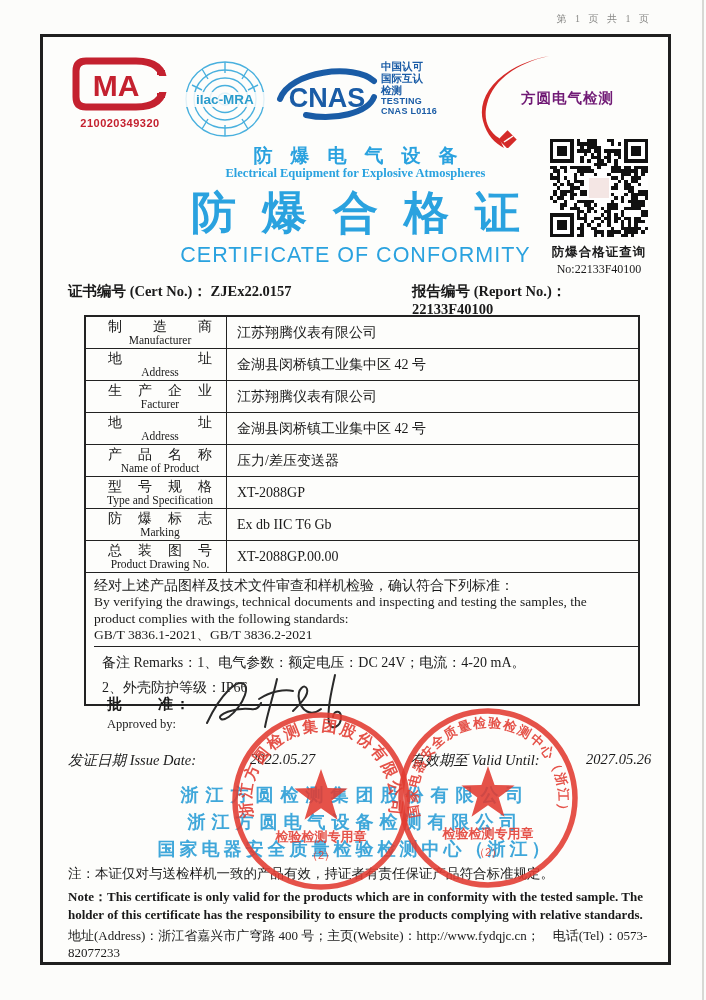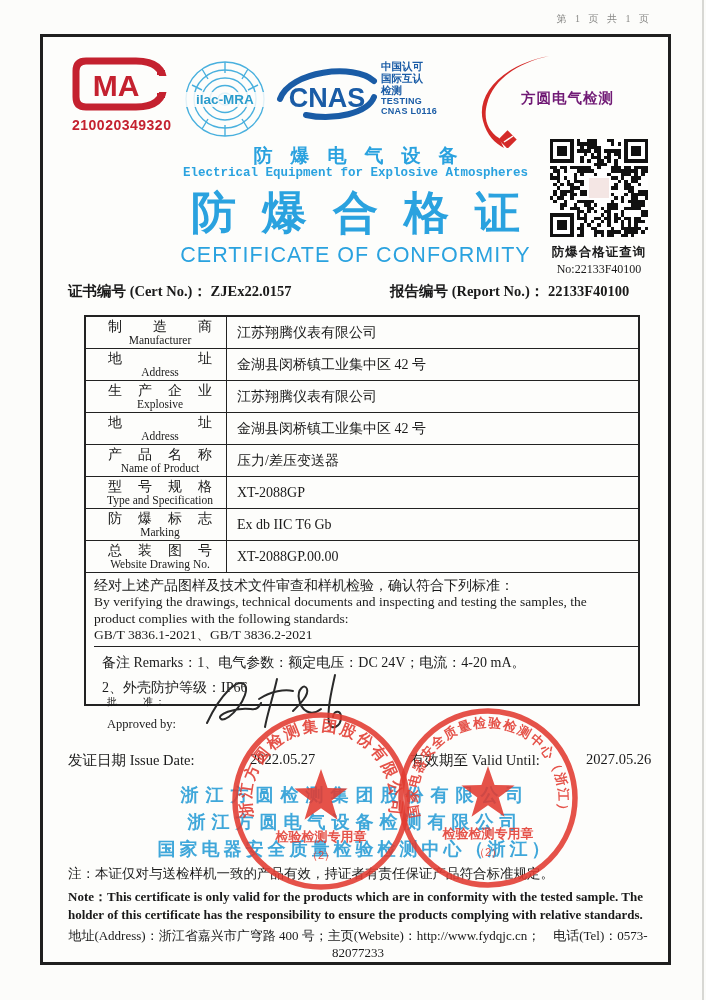--- a/index.html
+++ b/index.html
@@ -4,83 +4,83 @@
 <style>
   html,body{margin:0;padding:0;background:#ffffff;}
   .page{position:relative;width:706px;height:1000px;background:#fcfcfa;overflow:hidden;
         font-family:"Liberation Serif","DejaVu Serif",serif;color:#1a1a1a;}
   .page-number{position:absolute;top:12px;right:54px;font-size:10px;color:#8a8a88;letter-spacing:3px;}
   .frame{position:absolute;left:40px;top:34px;width:625px;height:925px;border:3px solid #1f1f1f;background:#fdfdfb;}
   .abs{position:absolute;}
 
   
   .cma{left:29px;top:20px;width:96px;}
-  .cma-number{display:block;text-align:center;color:#c4212f;font-weight:bold;font-size:14px;letter-spacing:.5px;margin-top:2px;font-family:"Liberation Sans",sans-serif;}
+  .cma-number{display:block;text-align:center;color:#c4212f;font-weight:bold;font-size:11px;letter-spacing:.5px;margin-top:2px;font-family:"Liberation Sans",sans-serif;}
   .ilac{left:139px;top:22px;width:86px;height:80px;}
   .ilac-label{position:absolute;left:0;top:33px;width:86px;text-align:center;color:#2a9ccc;font-weight:bold;font-size:13.5px;font-family:"Liberation Sans",sans-serif;background:rgba(253,253,251,.85);}
   .cnas{left:233px;top:26px;width:102px;height:58px;}
   .cnas-text{left:338px;top:24px;width:70px;line-height:1.12;color:#1a5ca6;font-weight:bold;font-size:10.5px;font-family:"Liberation Sans",sans-serif;}
   .cnas-text .en{font-size:9px;letter-spacing:.3px;}
   .fy{left:388px;top:16px;width:200px;height:95px;}
   .fy-label{left:478px;top:52px;font-size:14.5px;font-weight:bold;color:#701a75;letter-spacing:1px;font-family:"Liberation Sans",sans-serif;}
 
   
   .title-cn{left:0;right:0;top:106px;text-align:center;color:#2aa2df;font-weight:bold;font-size:19px;letter-spacing:18px;text-indent:18px;}
-  .title-en{left:0;right:0;top:129px;text-align:center;color:#2aa2df;font-weight:bold;font-size:12.5px;font-family:Liberation Mono, monospace;}
+  .title-en{left:0;right:0;top:129px;text-align:center;color:#2aa2df;font-weight:bold;font-size:12.5px;font-family:Liberation Serif, serif;}
   .cert-cn{left:0;right:0;top:146px;text-align:center;color:#2aa2df;font-weight:bold;font-size:45px;letter-spacing:26px;text-indent:26px;font-family:"Liberation Sans",sans-serif;}
   .cert-en{left:0;right:0;top:206px;text-align:center;color:#2aa2df;font-size:21.5px;letter-spacing:1px;font-family:"Liberation Sans",sans-serif;}
 
   
   .qr-block{left:504px;top:102px;width:104px;text-align:center;}
   .qr-caption{display:block;font-size:12.5px;font-weight:bold;letter-spacing:1px;margin-top:3px;}
   .qr-number{display:block;font-size:12px;margin-top:1px;}
 
   
   .cert-line{left:25px;top:245px;width:575px;font-size:14.5px;font-weight:bold;}
-  .cert-line .right{position:absolute;left:322px;top:0;}
+  .cert-line .right{position:absolute;left:344px;top:0;}
 
   
   .doc-table{left:41px;top:278px;width:552px;border:2px solid #222;}
   .t-row{display:flex;min-height:31px;border-top:1.5px solid #222;padding-left:8px;}
   .t-row:first-child{border-top:none;}
   .t-label{width:132px;border-right:1.5px solid #222;display:flex;flex-direction:column;justify-content:center;padding:1px 0;}
   .lbl-cn{font-size:14px;padding:0 14px;text-align:justify;text-align-last:justify;line-height:1.1;}
   .lbl-en{font-size:11.5px;text-align:center;line-height:1.05;}
   .t-value{flex:1;display:flex;align-items:center;padding-left:10px;font-size:14px;}
   .t-wide{border-top:1.5px solid #222;padding:4px 8px 3px 8px;line-height:1.22;}
   .st-cn{font-size:14px;}
   .st-en,.st-std{font-size:13.5px;}
   .t-remarks{border-top:1.5px solid #222;padding:4px 8px;font-size:14px;line-height:1.75;margin-left:8px;}
 
   
-  .approve-cn{left:64px;top:658px;font-size:10px;letter-spacing:2px;}
+  .approve-cn{left:64px;top:658px;font-size:15px;letter-spacing:2px;font-weight:bold;}
   .approve-en{left:64px;top:680px;font-size:12.5px;}
   .signature{left:150px;top:628px;z-index:3;}
 
   
-  .date-line{left:25px;top:714px;width:590px;font-size:14.5px;}
+  .date-line{left:25px;top:714px;width:590px;font-size:14.5px;font-style:italic;}
   .date-line .iv{position:absolute;left:182px;top:0;}
   .date-line .vl{position:absolute;left:342px;top:0;}
   .date-line .vv{position:absolute;left:518px;top:0;}
 
   
   .issuer{left:0;right:0;text-align:center;color:#3fa7da;font-weight:bold;font-size:18px;font-family:"Liberation Sans",sans-serif;}
   .iss1{top:746px;letter-spacing:7px;}
   .iss2{top:773px;letter-spacing:6px;}
   .iss3{top:800px;letter-spacing:4px;}
 
   
   .stamp{opacity:.88;z-index:4;}
   .stamp-left{left:186px;top:672px;}
   .stamp-right{left:352px;top:668px;}
 
   
   .note-cn{left:25px;top:828px;width:575px;font-size:13.5px;}
   .note-en{left:25px;top:851px;width:578px;font-size:13px;line-height:1.42;font-weight:bold;}
-  .addr{left:25px;top:890px;width:580px;font-size:13px;text-align:center;}
+  .addr{left:25px;top:890px;width:580px;font-size:13px;}
   .edge{position:absolute;right:2px;top:0;bottom:0;width:2px;background:#d8d8d4;}
 </style>
 </head>
 <body>
 
 <div class="page">
   <div class="page-number">第 1 页 共 1 页</div>
   <div class="edge"></div>
 
   <div class="frame">
@@ -477,21 +477,21 @@
       <div class="t-row">
         <div class="t-label">
             <div class="lbl-cn">地址</div>
             <div class="lbl-en">Address</div>
           </div>
         <div class="t-value">金湖县闵桥镇工业集中区 42 号</div>
       </div>
       <div class="t-row">
         <div class="t-label">
             <div class="lbl-cn">生产企业</div>
-            <div class="lbl-en">Explosive</div>
+            <div class="lbl-en">Facturer</div>
           </div>
         <div class="t-value">江苏翔腾仪表有限公司</div>
       </div>
       <div class="t-row">
         <div class="t-label">
             <div class="lbl-cn">地址</div>
             <div class="lbl-en">Address</div>
           </div>
         <div class="t-value">金湖县闵桥镇工业集中区 42 号</div>
       </div>
@@ -512,21 +512,21 @@
       <div class="t-row">
         <div class="t-label">
             <div class="lbl-cn">防爆标志</div>
             <div class="lbl-en">Marking</div>
           </div>
         <div class="t-value">Ex db IIC T6 Gb</div>
       </div>
       <div class="t-row">
         <div class="t-label">
             <div class="lbl-cn">总装图号</div>
-            <div class="lbl-en">Website Drawing No.</div>
+            <div class="lbl-en">Product Drawing No.</div>
           </div>
         <div class="t-value">XT-2088GP.00.00</div>
       </div>
       <div class="t-wide">
         <div class="st-cn">经对上述产品图样及技术文件审查和样机检验，确认符合下列标准：</div>
         <div class="st-en">By verifying the drawings, technical documents and inspecting and testing the samples, the product complies with the following standards:</div>
         <div class="st-std">GB/T 3836.1-2021、GB/T 3836.2-2021</div>
       </div>
       <div class="t-remarks">
         <div>备注 Remarks：1、电气参数：额定电压：DC 24V；电流：4-20 mA。</div>

